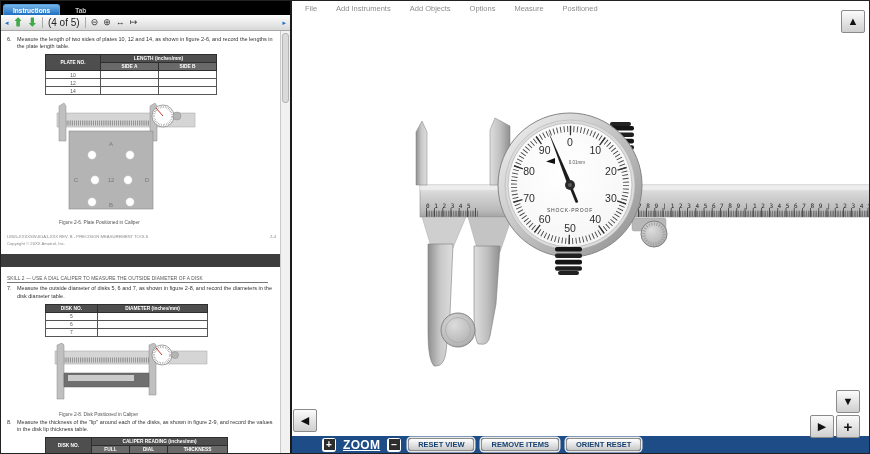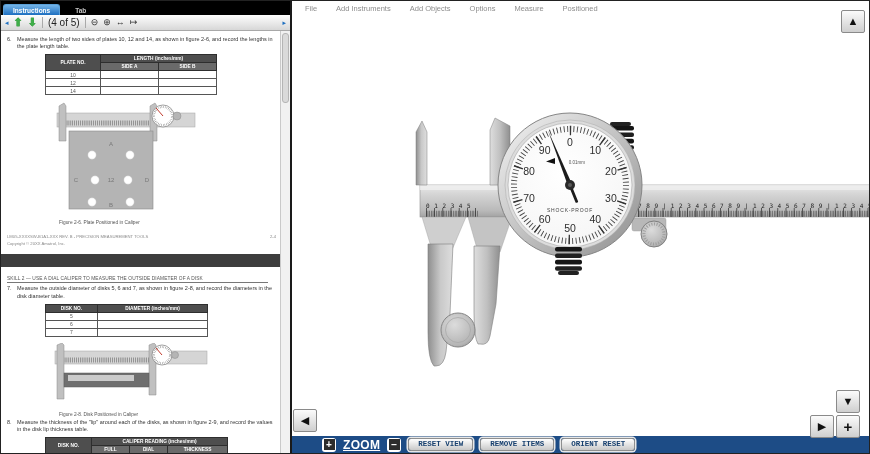--- a/index.html
+++ b/index.html
@@ -69,21 +69,21 @@
   .nav-plus { bottom:15px; right:9px; font-size:15px; font-weight:bold; }
 
   .bottom-bar { position:absolute; left:0; right:0; bottom:0; height:17px; background:#1d4c86;
                 display:flex; align-items:center; gap:7px; padding-left:30px; z-index:4; }
   .zoom-pill { background:#fff; border-radius:3px; padding:1.5px; display:flex; }
   .zoom-sq { width:11px; height:11px; background:#2d2d2d; color:#fff; font-size:10px; font-weight:bold;
              display:flex; align-items:center; justify-content:center; border:none; cursor:pointer; line-height:1; }
   .zoom-label { color:#fff; font-size:12px; font-weight:bold; letter-spacing:0.3px;text-decoration:underline; }
   .bar-btn { background:linear-gradient(#ffffff,#c9c9c9); border:1px solid #8f8f8f; border-radius:3px;
              box-shadow:0 0 0 1.5px #e8e8e8; color:#17406f; font-size:7.5px; font-weight:bold;
-             padding:2px 9px; cursor:pointer; line-height:1;font-family:Liberation Mono, monospace; }
+             padding:2px 9px; cursor:pointer; line-height:1; }
 </style>
 </head>
 <body>
 
 <div class="app">
 
   <div class="left-panel">
     <div class="tabbar">
       <div class="tab active">Instructions</div>
       <div class="tab inactive">Tab</div>

